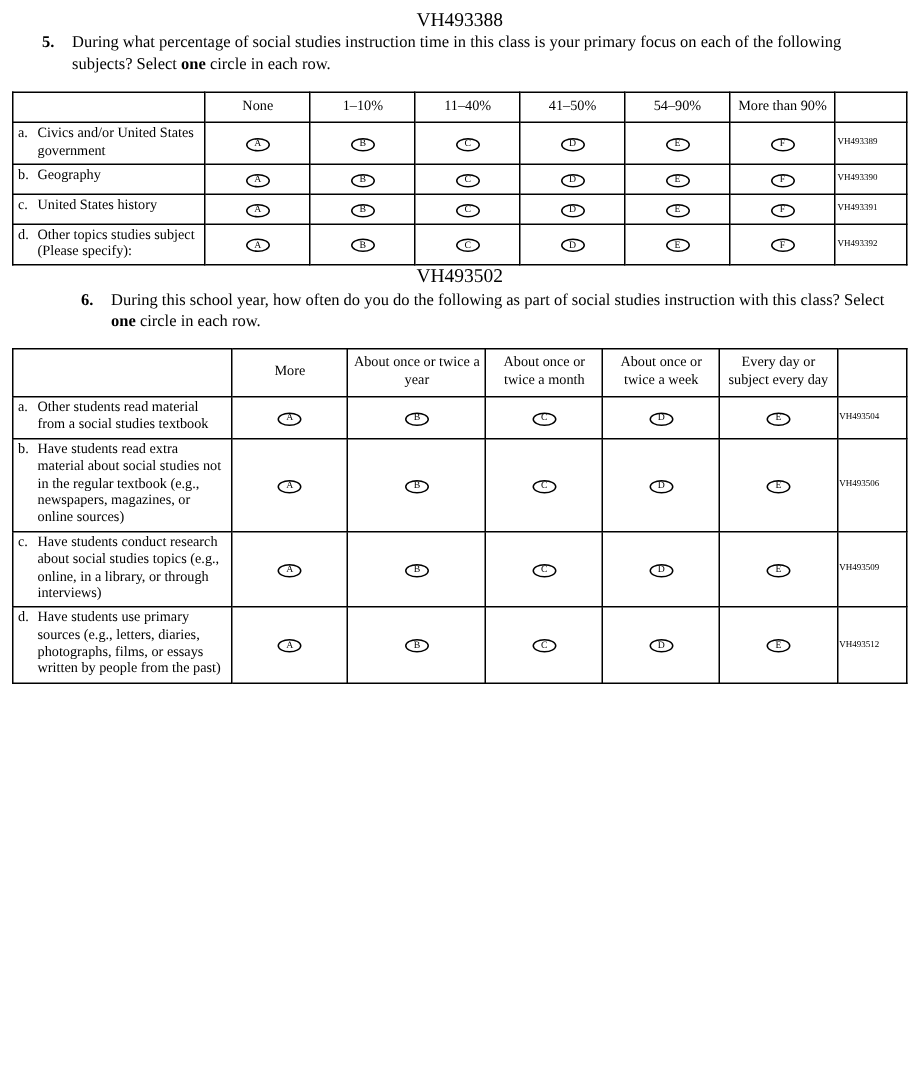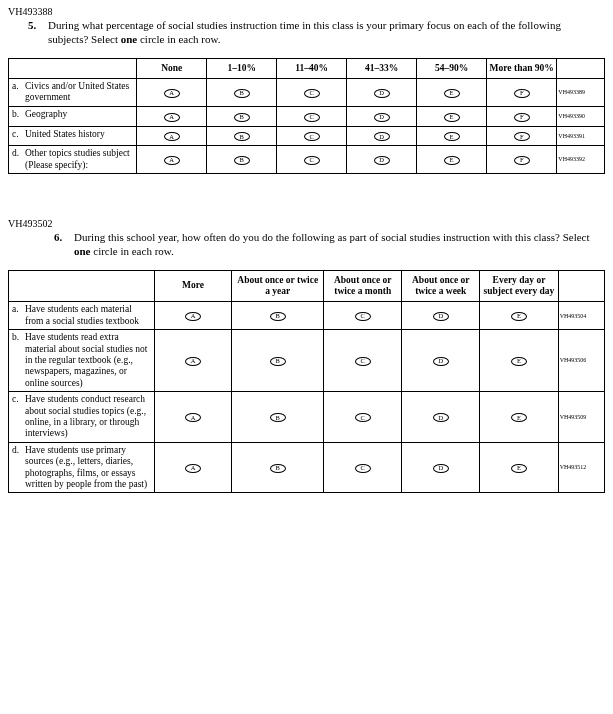--- a/index.html
+++ b/index.html
@@ -2,31 +2,31 @@
 <html><head>
 <meta charset="utf-8">
 <style>
   html,body{margin:0;padding:0;background:#fff;}
   body{
     width:613px;height:714px;box-sizing:border-box;
     padding:6px 8px;
     font-family:"Liberation Serif",serif;color:#000;
     overflow:hidden;
   }
-  .tag{font-size:10px;text-align:left;line-height:1.1;font-family:"Liberation Serif",serif;}
+  .tag{font-size:13px;text-align:center;line-height:1.1;font-family:"Liberation Serif",serif;}
   .q-head{display:flex;font-size:11px;line-height:1.3;}
   .q-num{font-weight:bold;width:20px;flex:0 0 auto;}
   .q-text{flex:1;padding-right:6px;}
   .bold{font-weight:bold;}
   .question-5 .q-head{margin-left:20px;margin-top:1px;}
-  .question-6{margin-top:44px;}
+  .question-6{}
   .question-6 .q-head{margin-left:46px;margin-top:1px;}
   table{border-collapse:collapse;table-layout:fixed;margin-top:11px;font-size:9.5px;}
   th,td{border:1px solid #000;}
-  th{font-weight:bold;padding:4px 2px;font-size:9.5px;line-height:1.2;vertical-align:middle;}
+  th{font-weight:normal;padding:4px 2px;font-size:9.5px;line-height:1.2;vertical-align:middle;}
   .label-cell{padding:2px 3px;vertical-align:top;line-height:1.2;}
   .label-wrap{display:flex;}
   .row-letter{width:13px;flex:0 0 auto;}
   .row-label{flex:1;}
   .opt-cell{text-align:center;vertical-align:middle;padding:4px 0;}
   .bubble{
     display:inline-flex;width:16px;height:9px;
     border:1px solid #000;border-radius:50%;
     align-items:center;justify-content:center;
     font-size:6.5px;line-height:1;cursor:pointer;
@@ -45,21 +45,21 @@
       <span class="q-num">5.</span>
       <span class="q-text"><span>During what percentage of social studies instruction time in this class is your primary focus on each of the following subjects? Select </span><span class="bold">one</span><span> circle in each row.</span></span>
     </div>
     <table>
         <thead>
           <tr>
             <th style="width: 130px;"></th>
             <th style="width: 70px;">None</th>
             <th style="width: 70px;">1–10%</th>
             <th style="width: 70px;">11–40%</th>
-            <th style="width: 70px;">41–33%</th>
+            <th style="width: 70px;">41–50%</th>
             <th style="width: 70px;">54–90%</th>
             <th style="width: 70px;">More than 90%</th>
             <th style="width: 47px;"></th>
           </tr>
         </thead>
         <tbody>
           <tr>
             <td class="label-cell">
               <div class="label-wrap">
                 <span class="row-letter">a.</span>
@@ -139,21 +139,21 @@
             <th style="width: 80px;">About once or twice a week</th>
             <th style="width: 80px;">Every day or subject every day</th>
             <th style="width: 47px;"></th>
           </tr>
         </thead>
         <tbody>
           <tr>
             <td class="label-cell">
               <div class="label-wrap">
                 <span class="row-letter">a.</span>
-                <span class="row-label">Have students each material from a social studies textbook</span>
+                <span class="row-label">Other students read material from a social studies textbook</span>
               </div>
             </td>
             <td class="opt-cell"><span class="bubble">A</span></td>
             <td class="opt-cell"><span class="bubble">B</span></td>
             <td class="opt-cell"><span class="bubble">C</span></td>
             <td class="opt-cell"><span class="bubble">D</span></td>
             <td class="opt-cell"><span class="bubble">E</span></td>
             <td class="code-cell">VH493504</td>
           </tr>
           <tr>

